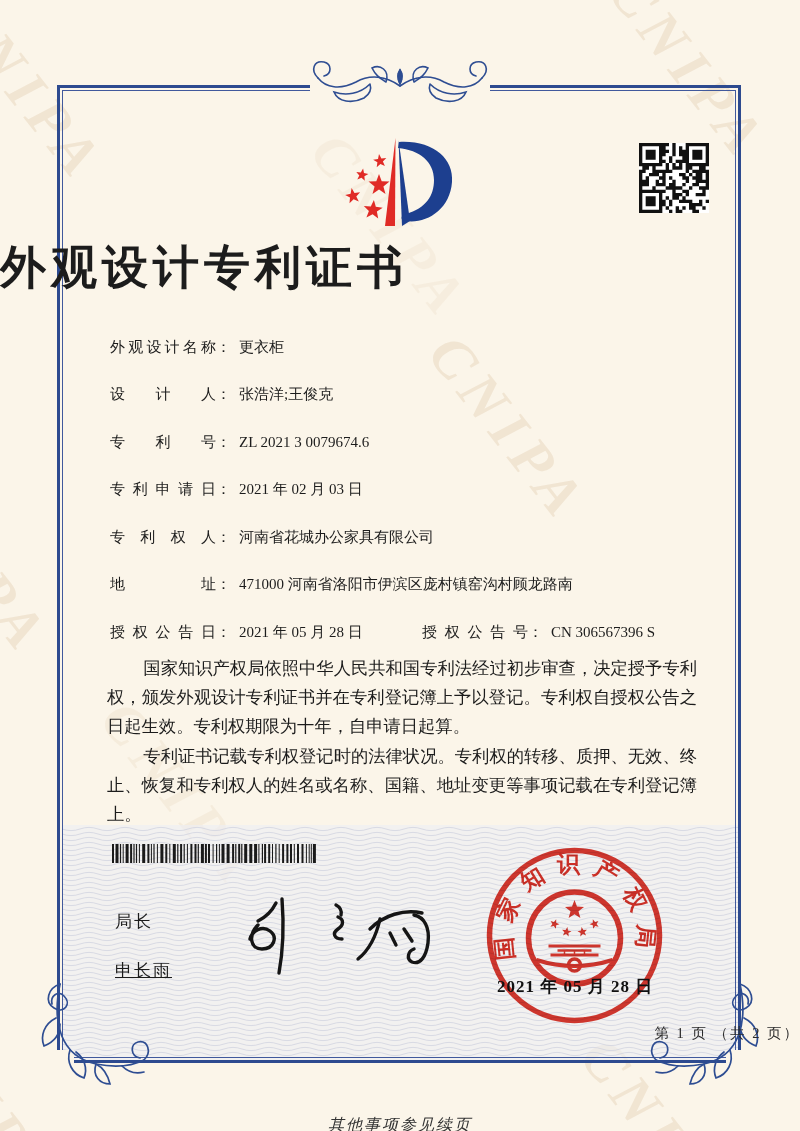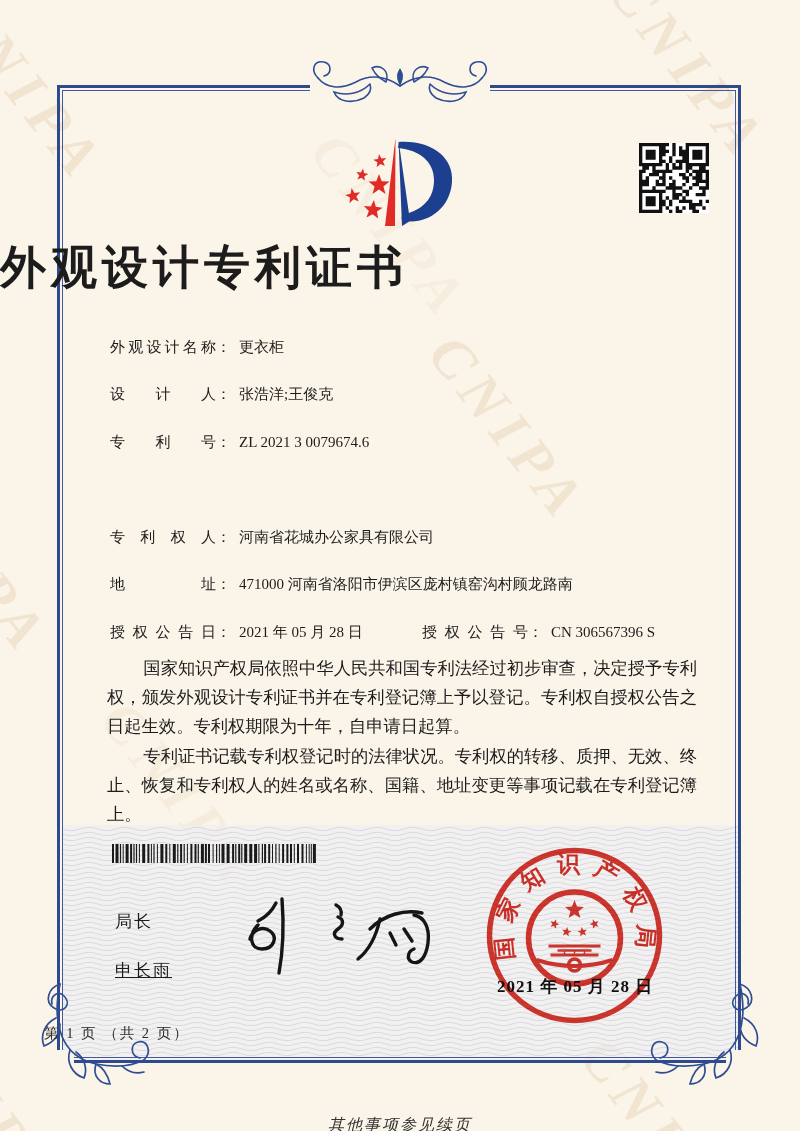--- a/index.html
+++ b/index.html
@@ -20,22 +20,22 @@
   .fval{margin-left:8px;}
   .grant2{position:absolute;left:312px;top:0;white-space:nowrap;}
   .paras{position:absolute;left:107px;top:654px;width:590px;font-size:17.3px;line-height:29.2px;
          text-align:justify;}
   .paras p{margin:0;text-indent:2.1em;}
   .band{position:absolute;left:62px;top:825px;width:677px;height:236px;}
   .sig-title{position:absolute;left:115px;top:910px;font-size:17px;letter-spacing:2px;}
   .sig-name{position:absolute;left:115px;top:959px;font-size:17px;letter-spacing:2px;text-decoration:underline;}
   .seal-date{position:absolute;left:480px;top:975px;width:190px;text-align:center;font-size:17px;
              font-weight:700;color:#111;letter-spacing:1px;z-index:6;}
-  .page-info{position:absolute;left:0;right:0;top:1024px;text-align:left;font-size:14.5px;
-             letter-spacing:2px;color:#2a2a2a;margin-left:44px;}
+  .page-info{position:absolute;left:0;right:0;top:1024px;text-align:right;font-size:14.5px;
+             letter-spacing:2px;color:#2a2a2a;}
   .note{position:absolute;left:0;right:0;top:1068px;text-align:center;font-size:16px;font-style:italic;
         color:#333;letter-spacing:2px;margin-top:47px;}
   svg{display:block;}
   .sealsvg{mix-blend-mode:multiply;z-index:5;}
 </style>
 </head>
 <body>
 
 <div class="page">
 
@@ -114,20 +114,23 @@
   <div class="title">外观设计专利证书</div>
 
   <div class="frow" style="top:338px;">
     <span class="flabel">外观设计名称</span><span>：</span><span class="fval">更衣柜</span>
   </div>
   <div class="frow" style="top:385px;">
     <span class="flabel">设计人</span><span>：</span><span class="fval">张浩洋;王俊克</span>
   </div>
   <div class="frow" style="top:433px;">
     <span class="flabel">专利号</span><span>：</span><span class="fval">ZL 2021 3 0079674.6</span>
+  </div>
+  <div class="frow" style="top:480px;">
+    <span class="flabel">专利申请日</span><span>：</span><span class="fval">2021 年 02 月 03 日</span>
   </div>
   <div class="frow" style="top:528px;">
     <span class="flabel">专利权人</span><span>：</span><span class="fval">河南省花城办公家具有限公司</span>
   </div>
   <div class="frow" style="top:575px;">
     <span class="flabel">地址</span><span>：</span><span class="fval">471000  河南省洛阳市伊滨区庞村镇窑沟村顾龙路南</span>
   </div>
   <div class="frow" style="top:623px;">
     <span class="flabel">授权公告日</span><span>：</span><span class="fval">2021 年 05 月 28 日</span>
     <span class="grant2">

